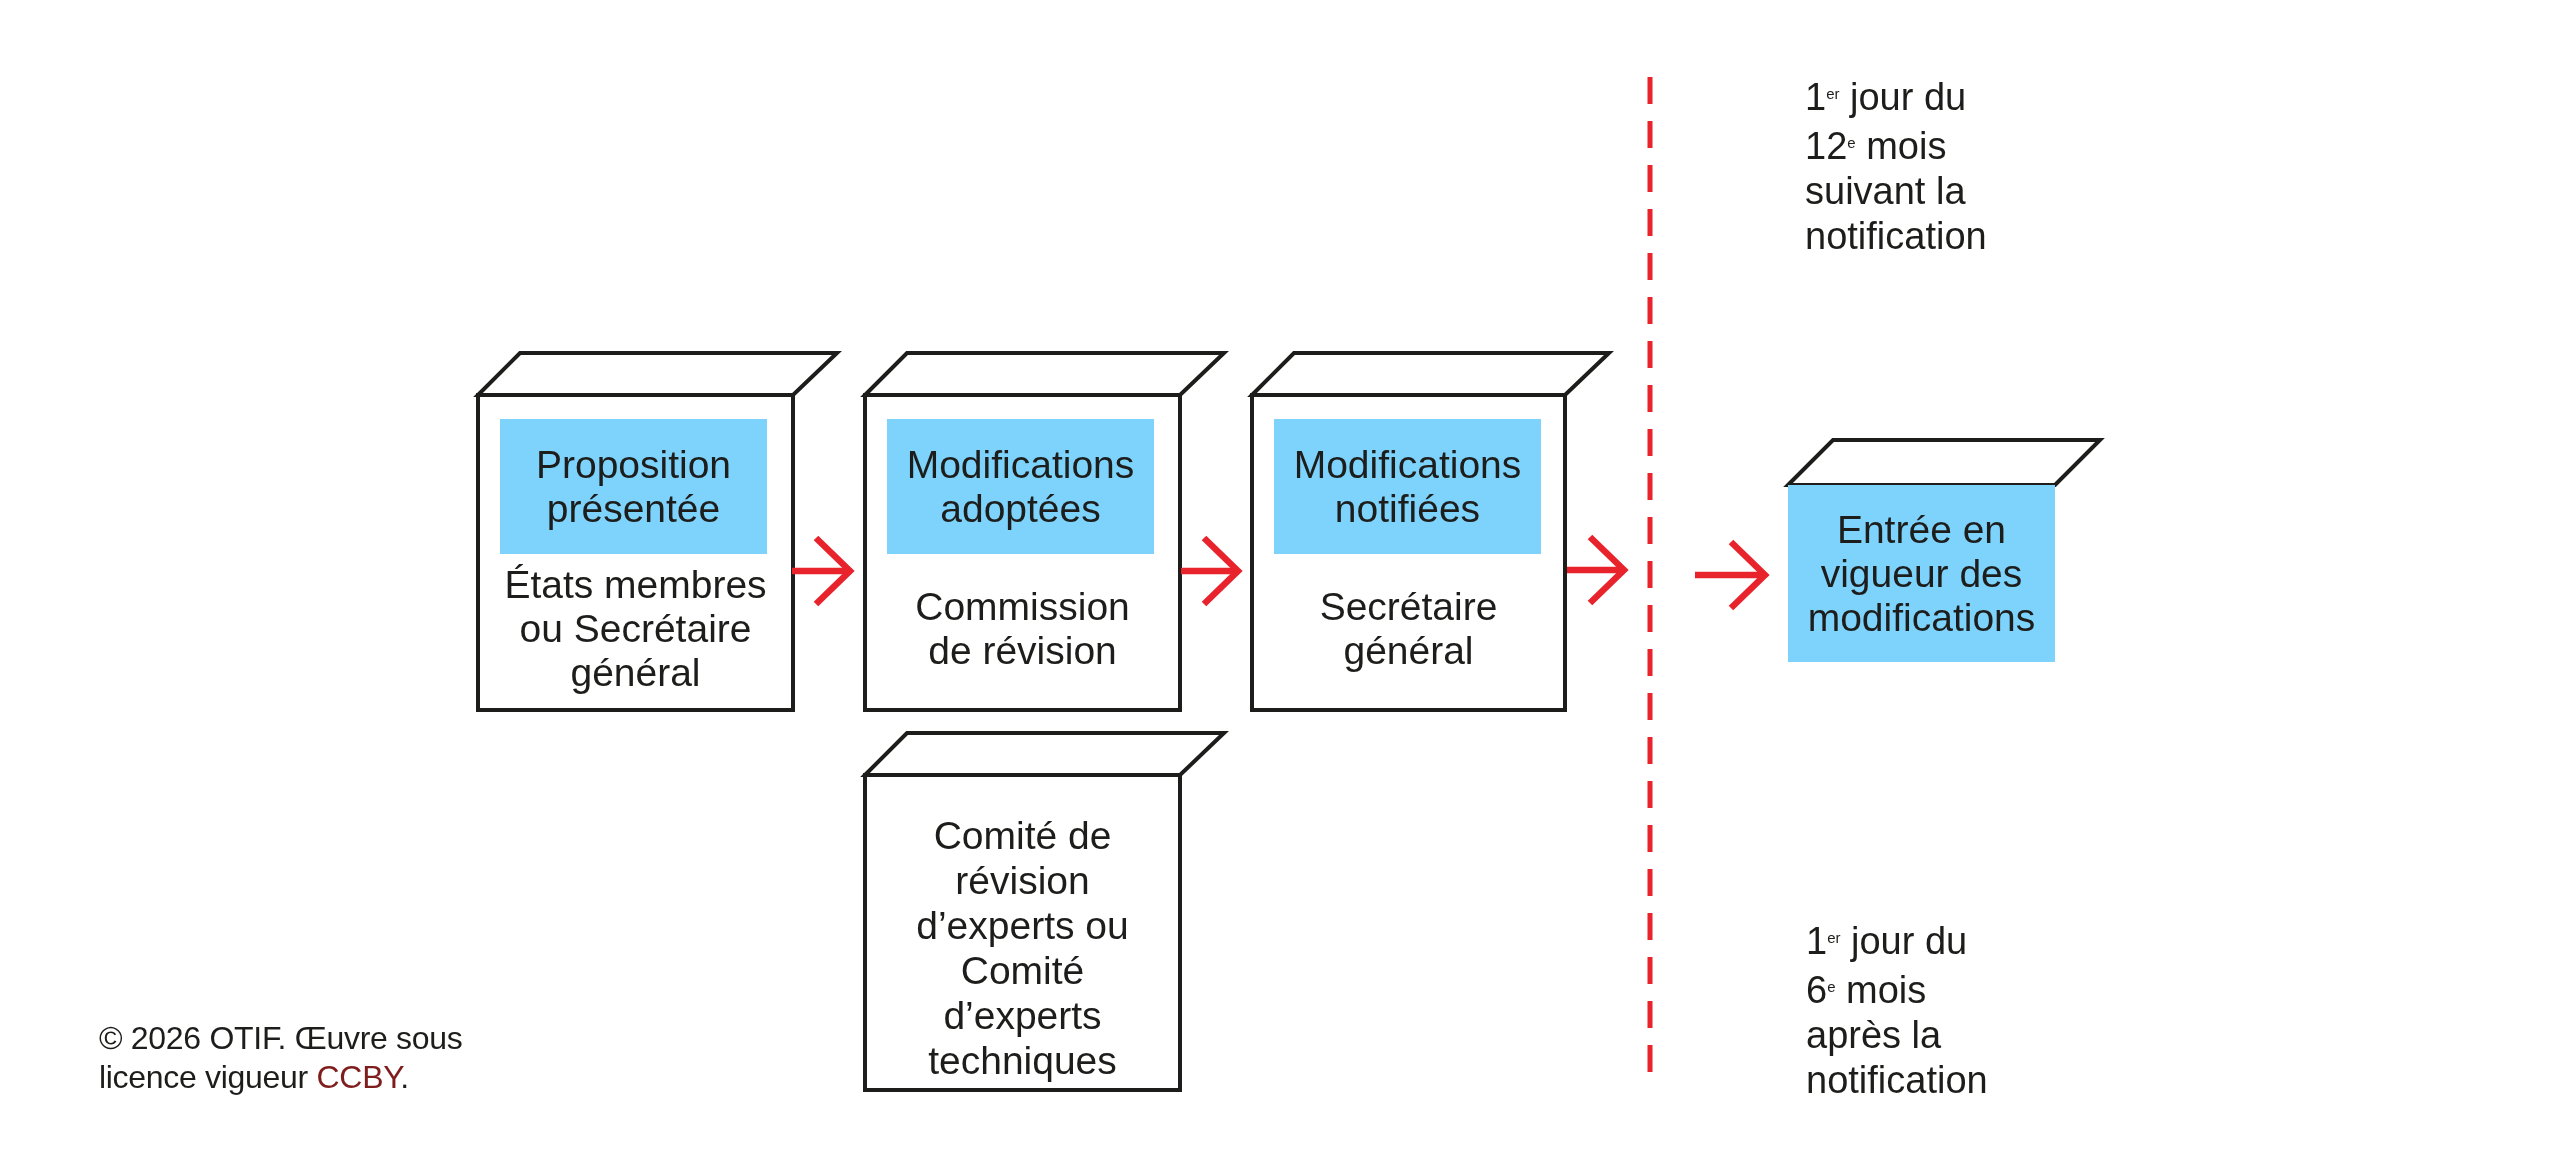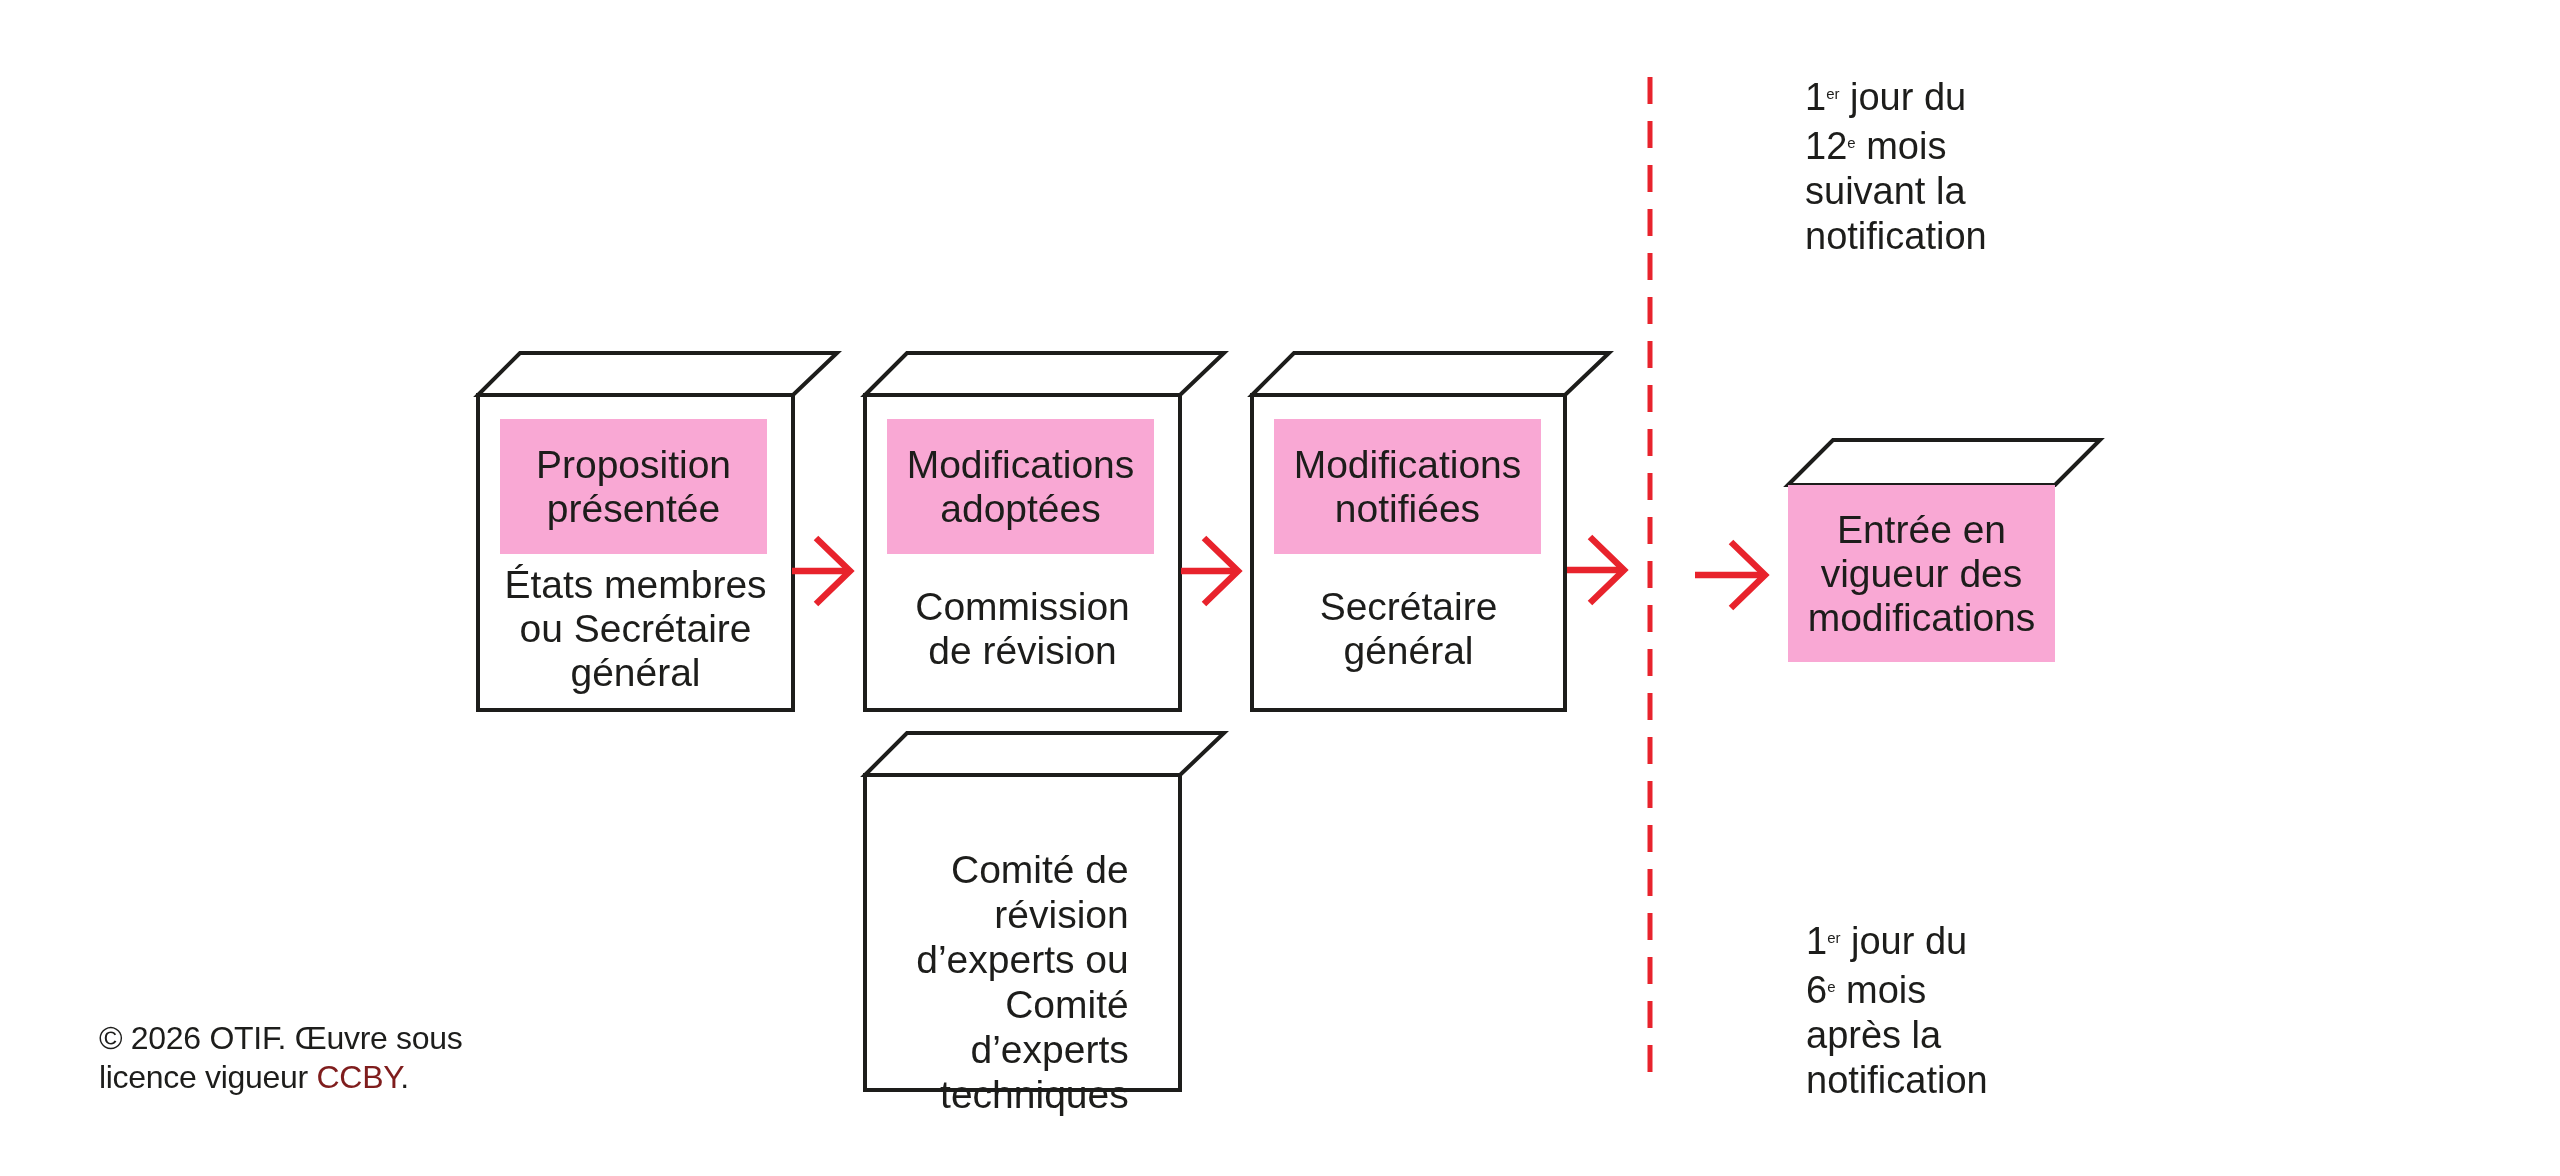--- a/index.html
+++ b/index.html
@@ -14,21 +14,21 @@
   }
   #diagram-svg{position:absolute;left:0;top:0;}
   .abs{position:absolute;box-sizing:border-box;}
   .boxtext{
     font-size:39px;
     line-height:44px;
     text-align:center;
     white-space:pre-line;
     display:flex;align-items:center;justify-content:center;
   }
-  .hdr{background:#f9a8d4;}
+  .hdr{background:#7dd3fc;}
   .comite-text{line-height:45px;}
   .note{
     font-size:38px;
     line-height:45px;
     text-align:left;
     white-space:nowrap;
   }
   .sup{
     font-size:15px;
     vertical-align:11px;
@@ -91,21 +91,21 @@
   <div class="abs boxtext hdr" style="left:887px;top:419px;width:267px;height:135px;">Modifications
 adoptées</div>
   <div class="abs boxtext" style="left:865px;top:554px;width:315px;height:150px;">Commission
 de révision</div>
 
   <div class="abs boxtext hdr" style="left:1274px;top:419px;width:267px;height:135px;">Modifications
 notifiées</div>
   <div class="abs boxtext" style="left:1252px;top:554px;width:313px;height:150px;">Secrétaire
 général</div>
 
-  <div class="abs boxtext comite-text" style="left:865px;top:832px;width:315px;height:300px;text-align:right;">Comité de
+  <div class="abs boxtext comite-text" style="left:865px;top:798px;width:315px;height:300px;">Comité de
 révision
 d’experts ou
 Comité
 d’experts
 techniques</div>
 
   <div class="abs boxtext hdr" style="left:1788px;top:485px;width:267px;height:177px;">Entrée en
 vigueur des
 modifications</div>
 

